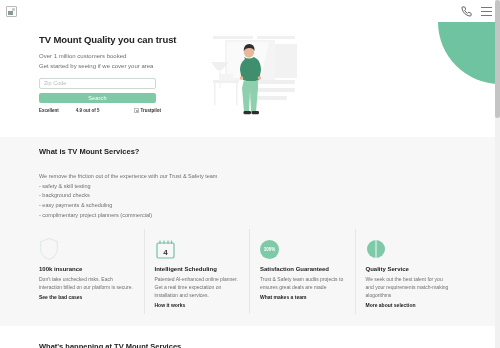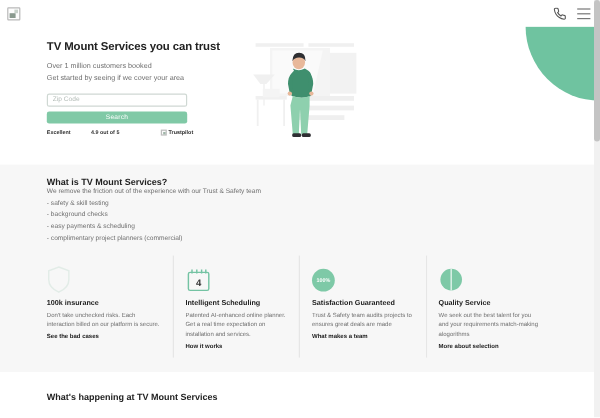--- a/index.html
+++ b/index.html
@@ -86,21 +86,21 @@
   .tp-mark::after{content:"";position:absolute;left:1px;top:1px;width:2px;height:2px;background:#9fb5a8;}
   .tp-name { font-weight:bold; font-size:4.5px; color:#2b2b2b; }
 
   
   .illus { position:relative; flex:1; }
   .illus svg { position:absolute; left:6px; top:8px; }
 
   
   .band { background:#f7f7f7; padding:10px 0 12px 0; }
   .band-inner { padding-left:39px; padding-right:39px; }
-  .band-title { font-size:7.5px; font-weight:bold; color:#222; margin-bottom:0; }
+  .band-title { font-size:7.5px; font-weight:bold; color:#222; margin-bottom:16px; }
   .band-line { font-size:5.5px; color:#6f6f6f; line-height:1.75; }
 
   
   .cards {
     margin-top:9px;
     display:grid; grid-template-columns:repeat(4,1fr);
     gap:0;
     background:#f7f7f7;
   }
   .card {
@@ -151,21 +151,21 @@
           <i></i>
           <i></i>
       </div>
     </div>
   </div>
 
   <div class="hero">
     <div class="green-quarter"></div>
     <div class="hero-inner">
       <div class="hero-copy">
-        <div class="hero-title">TV Mount Services you can trust</div>
+        <div class="hero-title">TV Mount Quality you can trust</div>
         <div class="hero-sub">
           <div>Over 1 million customers booked</div>
           <div>Get started by seeing if we cover your area</div>
         </div>
         <input class="zip-input" type="text" placeholder="Zip Code" style="">
         <button class="search-btn">Search</button>
         <div class="rating-row">
           <span class="rating-excellent">Excellent</span>
           <span class="rating-score">4.9 out of 5</span>
           <span class="tp">

